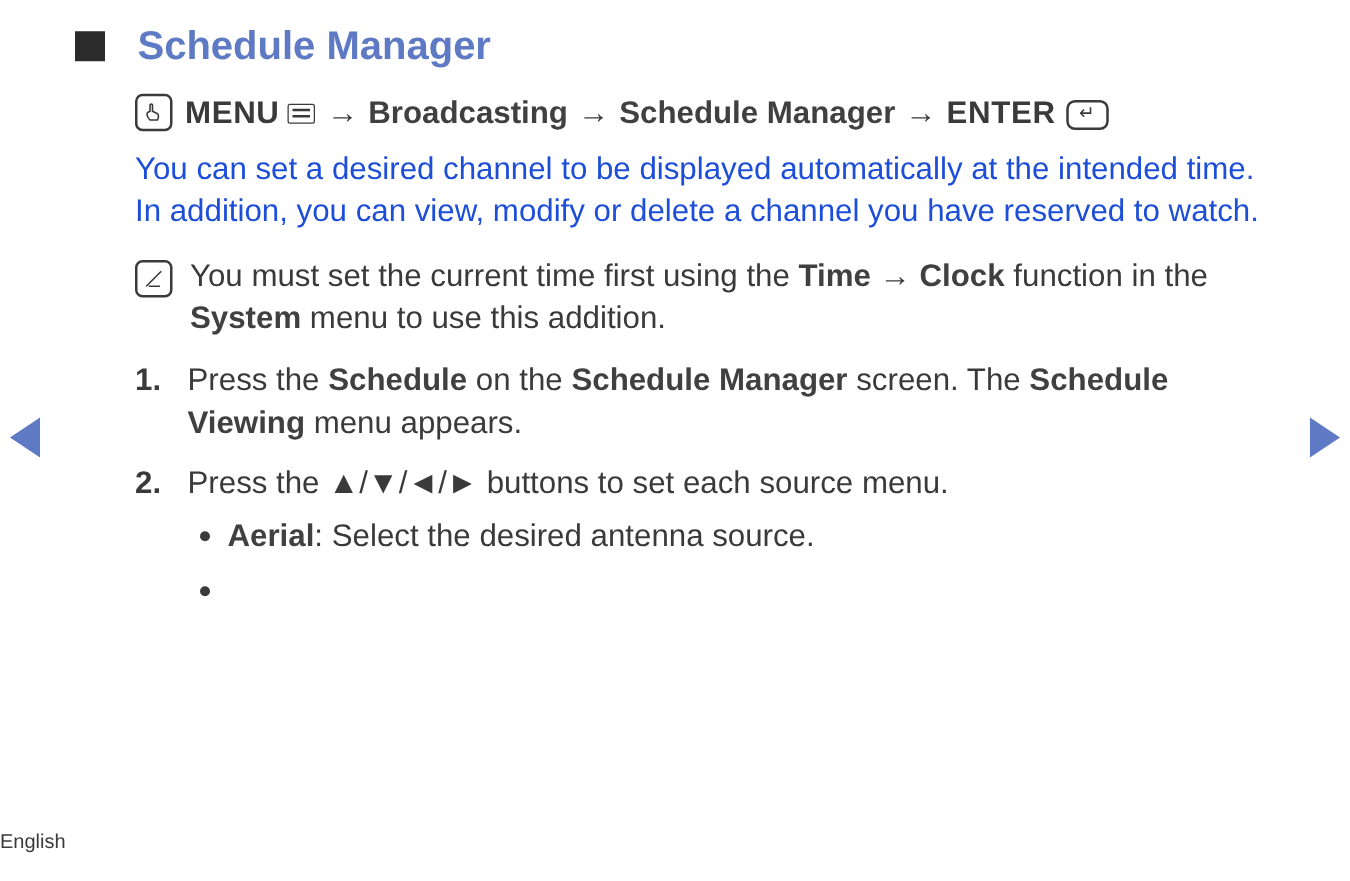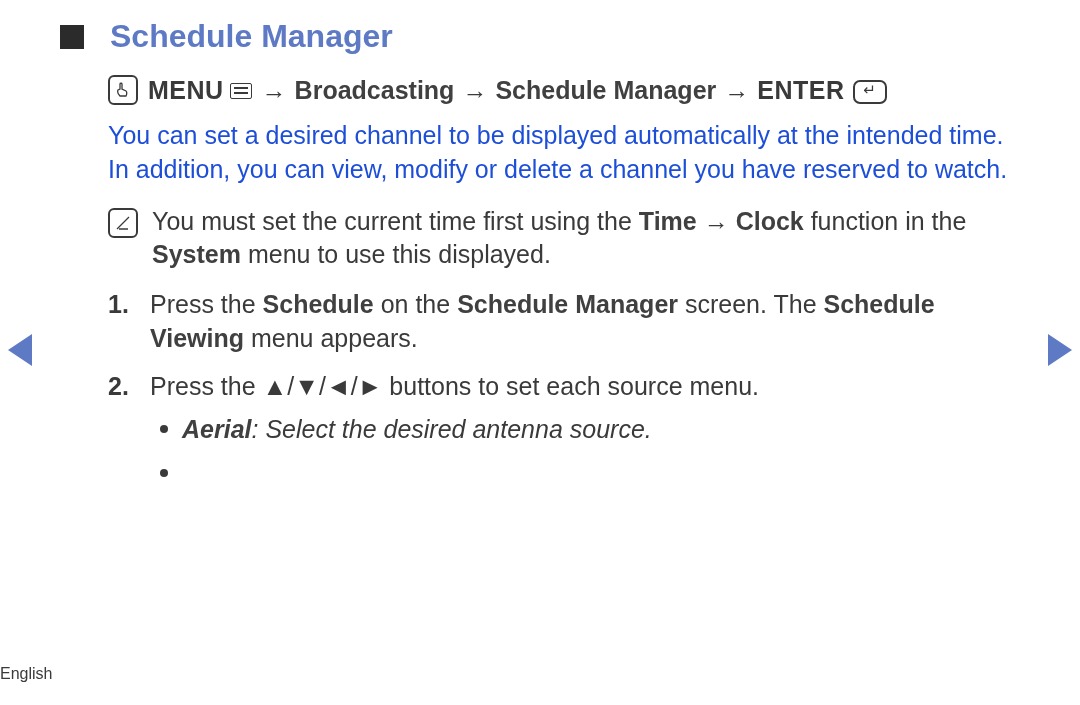--- a/index.html
+++ b/index.html
@@ -139,21 +139,20 @@
   }
   .ol-num { font-weight: bold; width: 26px; flex-shrink: 0; }
   .sub-bullets {
     margin-top: 4px;
   }
   .sub-bullet {
     display: flex;
     gap: 14px;
     margin-top: 10px;
     margin-left: 10px;
-    font-style: italic;
   }
   .sub-dot {
     width: 8px;
     height: 8px;
     background: #3a3a3a;
     border-radius: 50%;
     margin-top: 12px;
     flex-shrink: 0;
   }
   .nav-left, .nav-right {
@@ -220,21 +219,21 @@
 
   <div class="para">You can set a desired channel to be displayed automatically at the intended time. In addition, you can view, modify or delete a channel you have reserved to watch.</div>
 
   <div class="note-row">
     <span class="note-icon">
       <svg width="16" height="16" viewBox="0 0 16 16">
           <path d="M2 14 14 2 M4 14h9" stroke="#3a3a3a" stroke-width="1.3" fill="none"></path>
         </svg>
     </span>
     <div>
-      <span>You must set the current time first using the </span><span class="blue">Time</span><span> → </span><span class="blue">Clock</span><span> function in the </span><span class="blue">System</span><span> menu to use this displayed.</span>
+      <span>You must set the current time first using the </span><span class="blue">Time</span><span> → </span><span class="blue">Clock</span><span> function in the </span><span class="blue">System</span><span> menu to use this addition.</span>
     </div>
   </div>
 
   <div class="ol">
 
     <div class="ol-item">
       <div class="ol-num">1.</div>
       <div>
         <span>Press the </span><span class="blue">Schedule</span><span> on the </span><span class="blue">Schedule Manager</span><span> screen. The </span><span class="blue">Schedule Viewing</span><span> menu appears.</span>
       </div>

